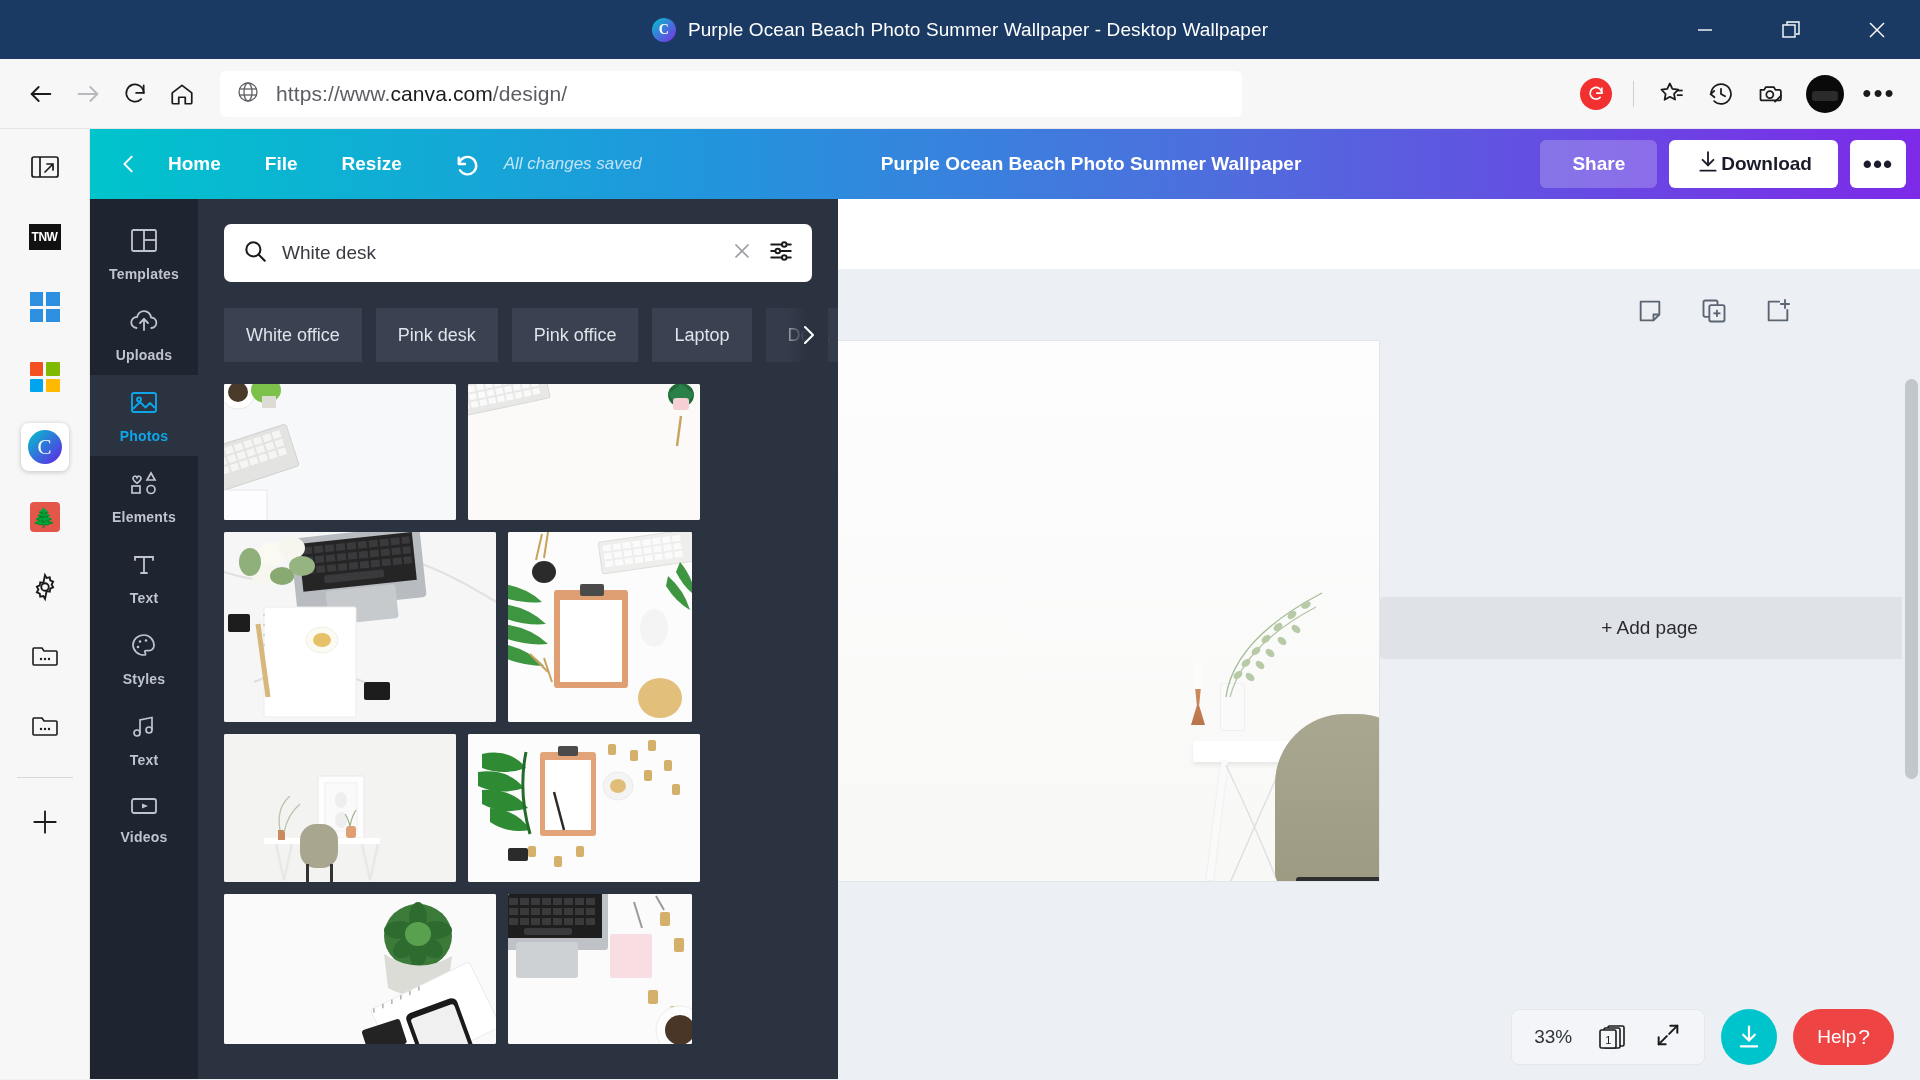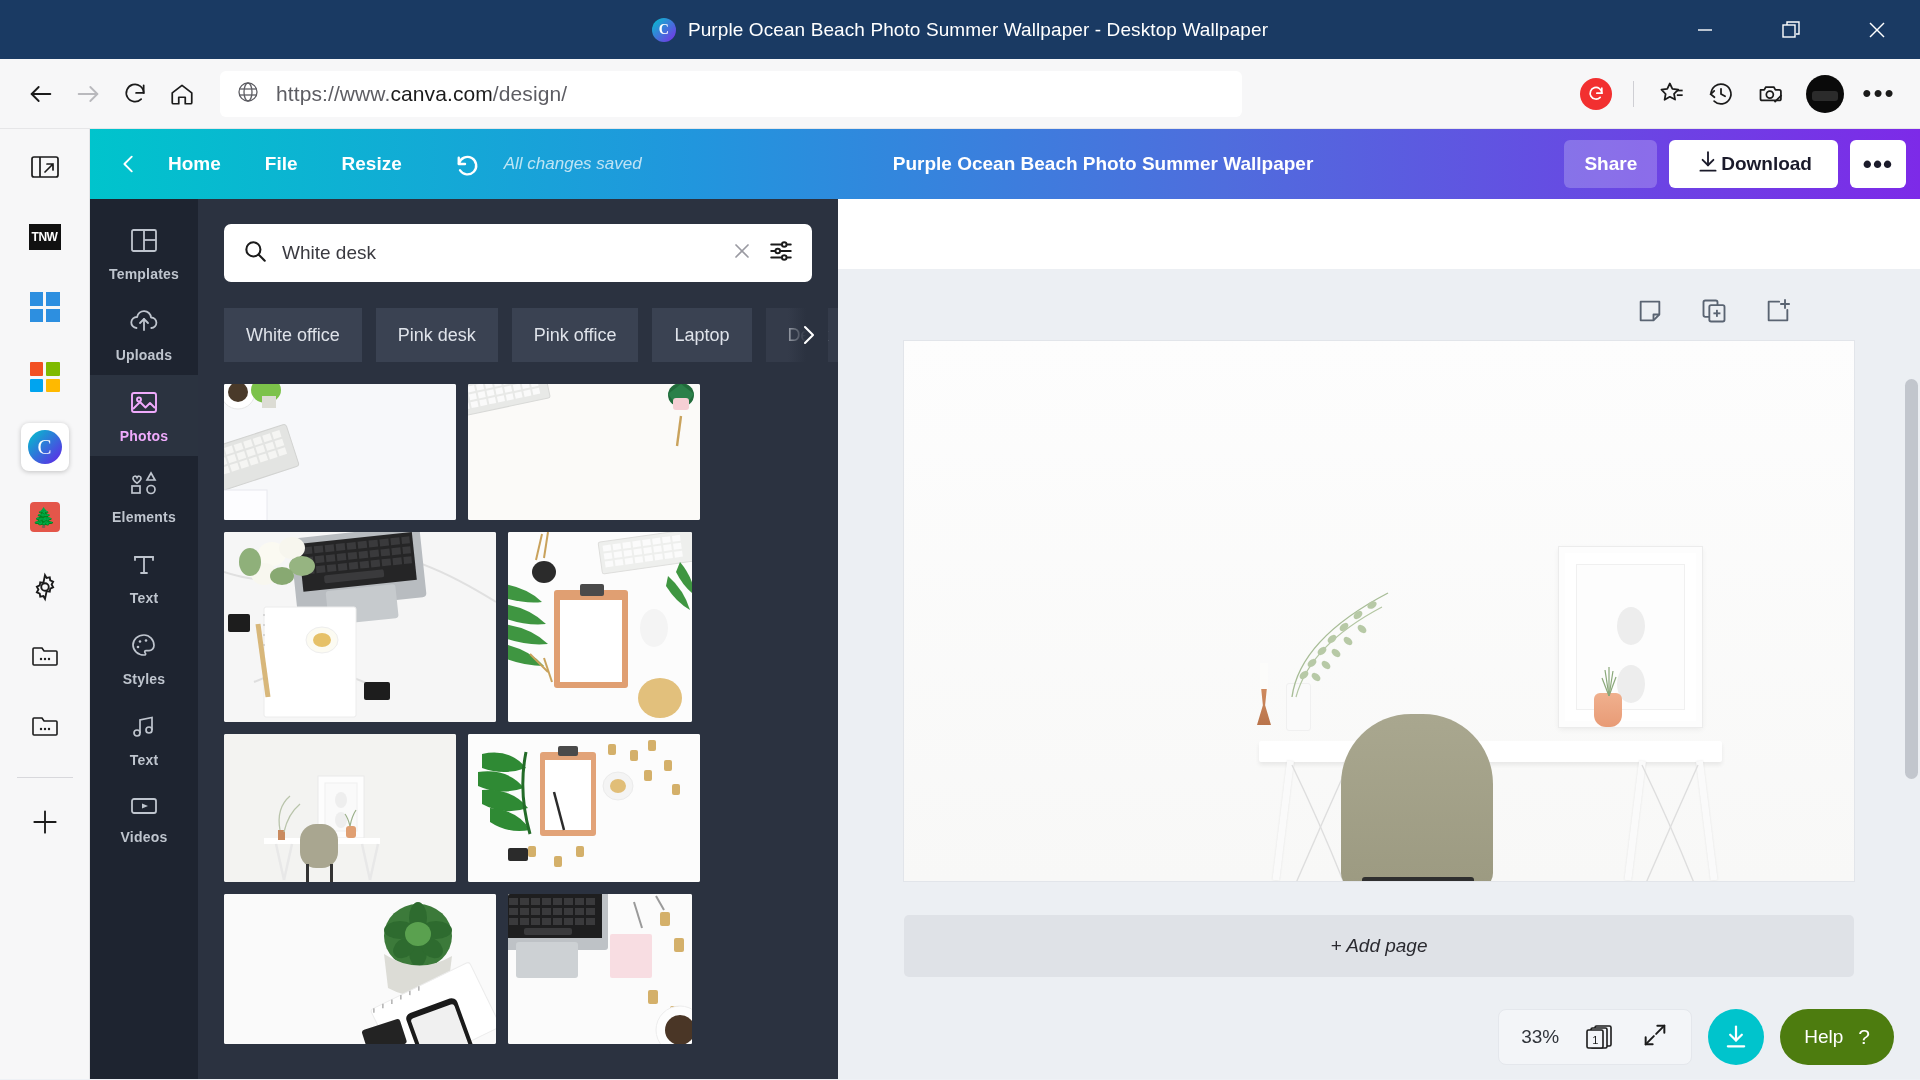--- a/index.html
+++ b/index.html
@@ -148,21 +148,21 @@
     color:#fff;
   }
   .ch-back{ width:34px;height:34px;display:flex;align-items:center;justify-content:center;}
   .ch-item{ font-size:19px; font-weight:bold; padding: 0 22px; color:#fff; white-space:nowrap;}
   .ch-undo{ width:46px;height:46px;display:flex;align-items:center;justify-content:center;margin-left:18px;}
   .ch-saved{ font-style:italic; font-size:17px; color:rgba(255,255,255,.72); margin-left:16px;}
   .ch-title{ font-size:19px; font-weight:bold; margin-left:auto; white-space:nowrap;}
   .ch-actions{ display:flex; align-items:center; gap:12px; margin-left:auto; }
   .btn-share{
     background:rgba(255,255,255,.22); color:#fff; border-radius:6px;
-    height:48px; padding:0 20px; display:flex;align-items:center;
+    height:48px; padding:0 32px; display:flex;align-items:center;
     font-size:19px; font-weight:bold;
   }
   .btn-download{
     background:#fff; color:#1b1b2b; border-radius:6px;
     height:48px; padding:0 26px; display:flex;align-items:center;
     font-size:19px; font-weight:bold;
   }
   .btn-more{
     background:#fff; color:#1b1b2b; border-radius:6px;
     height:48px; width:56px; display:flex;align-items:center;justify-content:center;
@@ -177,21 +177,21 @@
     background:#1e2430;
     display:flex; flex-direction:column; align-items:center;
     padding-top: 14px;
     overflow:hidden;
   }
   .tool-item {
     width:108px; padding: 14px 12px 12px;
     display:flex; flex-direction:column; align-items:center; gap:7px;
     color:#bfc5ce;
   }
-  .tool-item.active { background:#2b3340; color:#f0abfc; }
+  .tool-item.active { background:#2b3340; color:#0ea5e9; }
   .tool-item .tl-label{ font-size:14px; font-weight:bold; letter-spacing:.2px;}
 
   
   .panel {
     width: 640px; flex:0 0 640px;
     background:#2b3240;
     display:flex; flex-direction:column;
     position:relative;
     overflow:hidden;
   }
@@ -230,21 +230,21 @@
     display:flex; flex-direction:column;
   }
   .canvas-topstrip{ height:70px; background:#fff; }
   .canvas-scroll{ flex:1 1 auto; position:relative; overflow:hidden; }
   .page-tools{
     position:absolute; right:128px; top:28px;
     display:flex; gap:36px; color:#5a6472;
   }
   .page-wrap{
     position:absolute; left:0; right:0; top:72px;
-    display:flex; flex-direction:column; align-items:center;font-style:italic;
+    display:flex; align-items:center;
   }
   .page{
     width: 950px; height: 540px;
     background:#fbfbfb;
     box-shadow:0 0 0 1px #e2e5ea;
     position:relative; overflow:hidden;
   }
   .add-page{
     margin-top: 34px;
     width: 950px; height: 62px;
@@ -311,22 +311,22 @@
   .zoom-group{
     background:#f3f5f8; border:1px solid #e4e7ec; border-radius:8px;
     height:56px; display:flex; align-items:center; gap:26px; padding:0 22px;
   }
   .zoom-val{ font-size:19px; color:#30343b;}
   .fab-download{
     width:56px;height:56px;border-radius:50%;background:#00c4cc;
     display:flex;align-items:center;justify-content:center;color:#fff;
   }
   .help-pill{
-    background:#4d7c0f; color:#fff; border-radius:28px;
-    height:56px; padding:0 24px; display:flex;align-items:center; gap:15px;
+    background:#ef4444; color:#fff; border-radius:28px;
+    height:56px; padding:0 24px; display:flex;align-items:center; gap:2px;
     font-size:19px;
   }
   .scrollbar-v{
     position:absolute; right:0; top:70px; bottom:0; width:18px;
     background:#eceff3;
   }
   .sb-thumb{
     position:absolute; right:2px; top:40px; width:13px; height:400px;
     background:#c2c6cd; border-radius:7px;
   }

